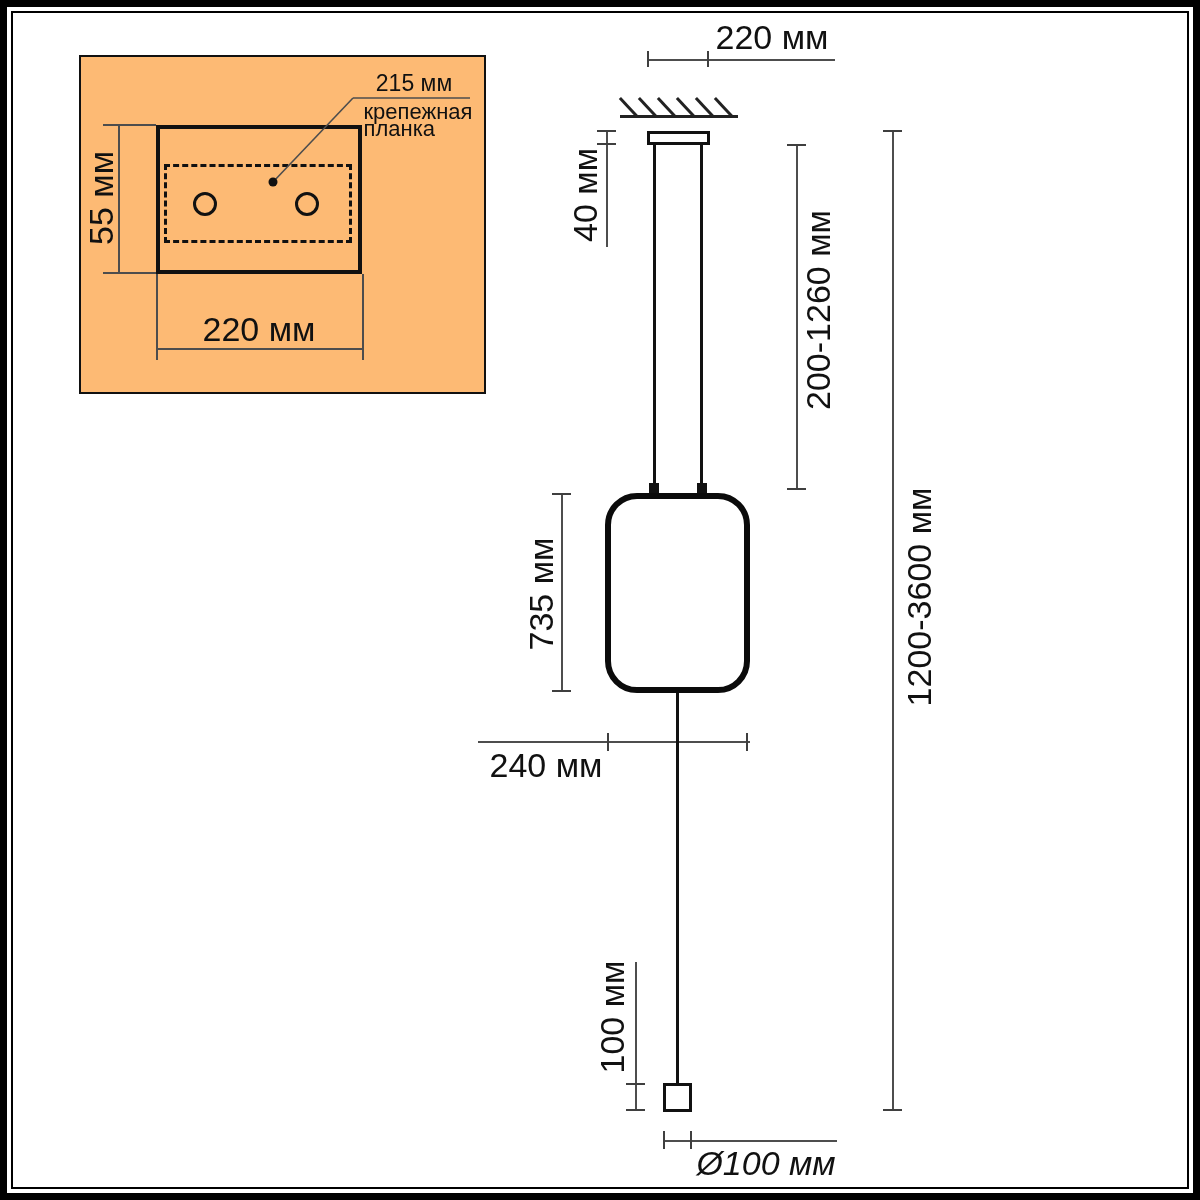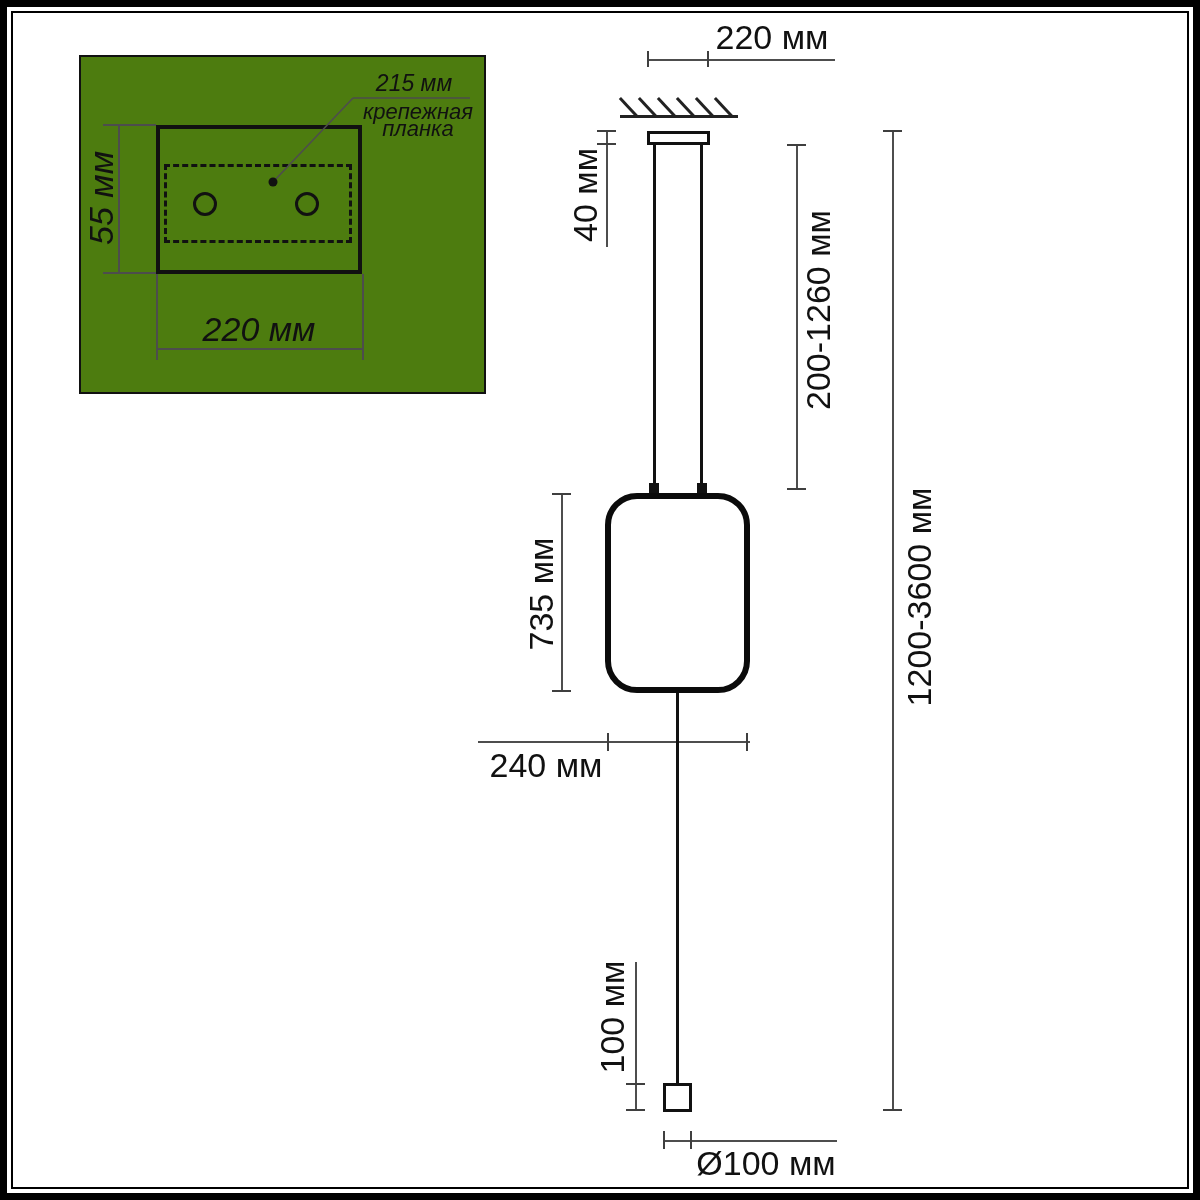--- a/index.html
+++ b/index.html
@@ -18,21 +18,21 @@
   .hatch{position:absolute;width:26px;height:2.5px;background:#222;
          transform:rotate(47deg);transform-origin:0 0;}
 
   .hlabel{position:absolute;transform:translate(-50%,-50%);white-space:nowrap;
           font-size:34px;line-height:1;color:#111;}
   .vlabel{position:absolute;transform:translate(-50%,-50%) rotate(-90deg);
           white-space:nowrap;font-size:34px;line-height:1;color:#111;}
 
   
   .inset{position:absolute;left:79px;top:55px;width:407px;height:339px;
-         border:2px solid #111;box-sizing:border-box;background:#4d7c0f;font-style:italic;}
+         border:2px solid #111;box-sizing:border-box;background:#fdba74;}
   .plate{position:absolute;left:75px;top:68px;width:206px;height:149px;
          border:4px solid #111;box-sizing:border-box;}
   .dashed-zone{position:absolute;left:83px;top:107px;width:188px;height:79px;
          border:3px dashed #111;box-sizing:border-box;}
   .hole{position:absolute;width:24px;height:24px;border:3px solid #111;
         border-radius:50%;box-sizing:border-box;}
   .callout-small{font-size:22px;line-height:17px;color:#111;}
 
   
   .canopy{position:absolute;left:647px;top:131px;width:63px;height:14px;
@@ -56,21 +56,21 @@
     <div class="dashed-zone"></div>
     <div class="hole" style="left:112px;top:135px;"></div>
     <div class="hole" style="left:214px;top:135px;"></div>
 
     <svg width="403" height="335" style="position:absolute;left:0;top:0;">
       <line x1="192" y1="125" x2="272" y2="41" stroke="#4d4d4d" stroke-width="1.6"></line>
       <line x1="272" y1="41" x2="389" y2="41" stroke="#4d4d4d" stroke-width="1.6"></line>
       <circle cx="192" cy="125" r="4.5" fill="#111"></circle>
     </svg>
     <div class="hlabel callout-small" style="left:333px;top:26px;font-size:23px;">215 мм</div>
-    <div style="position:absolute;left:337px;top:46px;transform:translateX(-50%);text-align:center;" class="callout-small">
+    <div style="position:absolute;left:337px;top:46px;transform:translateX(-50%);text-align:left;" class="callout-small">
       <div>крепежная</div>
       <div>планка</div>
     </div>
 
     <div class="dline" style="left:22px;top:67px;width:53px;height:2px;"></div>
     <div class="dline" style="left:22px;top:215px;width:53px;height:2px;"></div>
     <div class="dline" style="left:37px;top:67px;width:2px;height:150px;"></div>
     <div class="vlabel" style="left:20px;top:141px;">55 мм</div>
 
     <div class="dline" style="left:75px;top:217px;width:2px;height:86px;"></div>
@@ -129,14 +129,14 @@
   <div class="anchor"></div>
 
   <div class="dline" style="left:635px;top:962px;width:2px;height:149px;"></div>
   <div class="tick" style="left:626px;top:1083px;width:19px;height:2px;"></div>
   <div class="tick" style="left:626px;top:1109px;width:19px;height:2px;"></div>
   <div class="vlabel" style="left:612px;top:1017px;">100 мм</div>
 
   <div class="dline" style="left:664px;top:1140px;width:173px;height:2px;"></div>
   <div class="tick" style="left:663px;top:1131px;width:2px;height:18px;"></div>
   <div class="tick" style="left:690px;top:1131px;width:2px;height:18px;"></div>
-  <div class="hlabel" style="left:766px;top:1163px;">Ø100 мм</div>
+  <div class="hlabel" style="left:766px;top:1163px;font-style:italic;">Ø100 мм</div>
 </div>
 
 </body></html>

